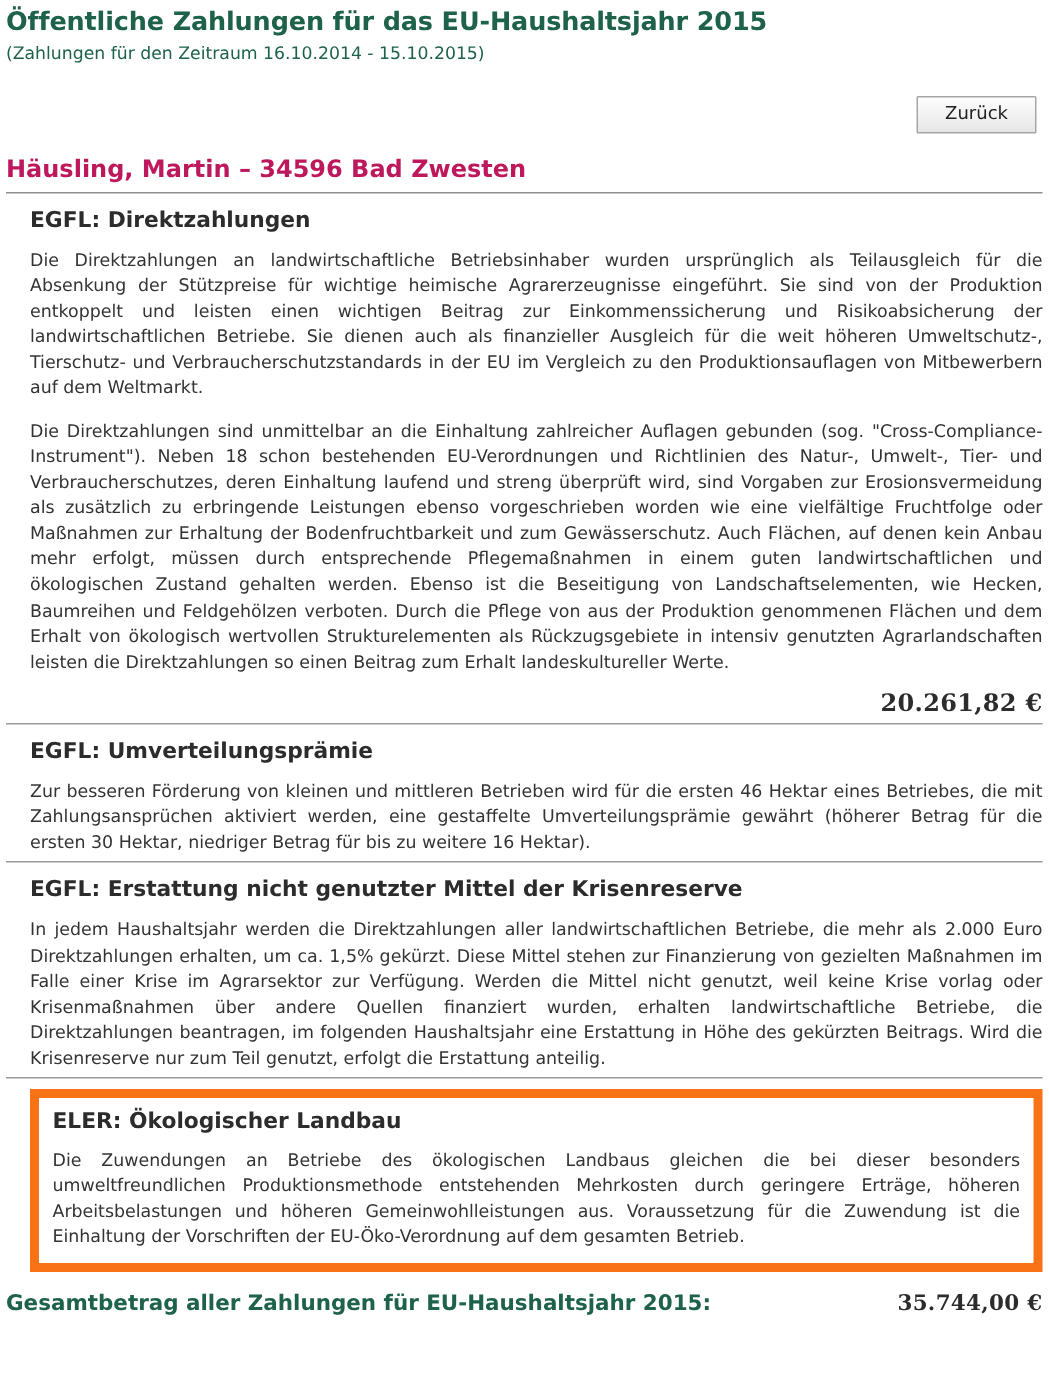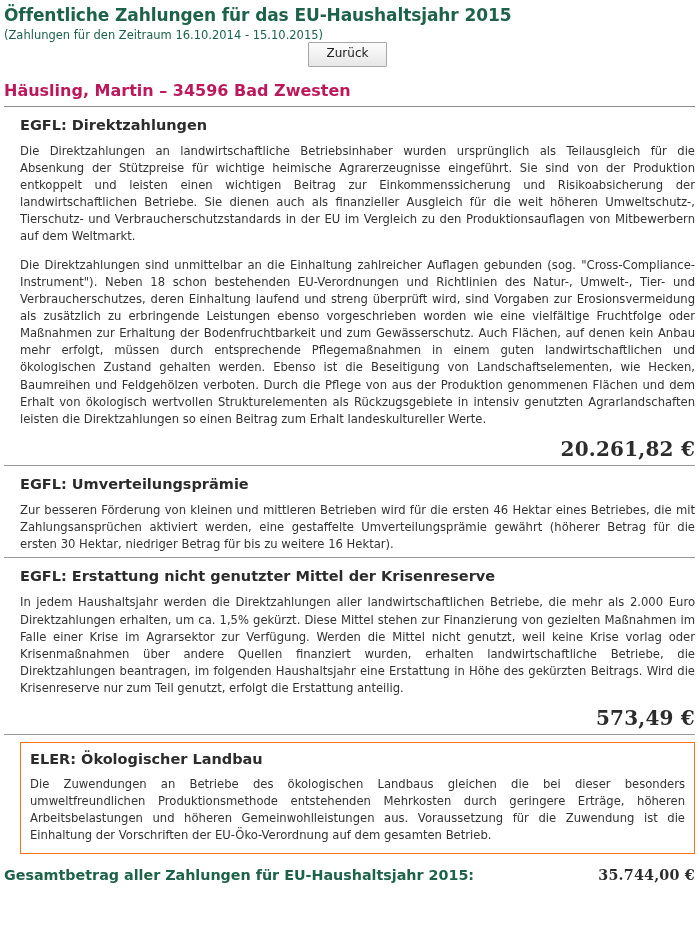--- a/index.html
+++ b/index.html
@@ -35,22 +35,22 @@
   }
   .page-subtitle {
     font-size: 11.5px;
     color: #1d6249;
     margin: 3px 0 0 0;
     line-height: 1.2;
   }
 
   .back-row {
     display: flex;
-    justify-content: center;
-    margin-top: 0;
+    justify-content: flex-end;
+    margin-top: 22px;
     padding-right: 4px;
   }
   .back-button {
     font-family: "DejaVu Sans", "Liberation Sans", sans-serif;
     font-size: 12px;
     color: #202020;
     background: linear-gradient(to bottom, #fdfdfd 0%, #f2f2f2 50%, #e6e6e6 100%);
     border: 1px solid #a6a6a6;
     border-radius: 1px;
     padding: 4px 18px 5px 18px;
@@ -100,29 +100,29 @@
   }
   .section-body p:last-child {
     margin-bottom: 0;
   }
   .amount-row {
     text-align: right;
     margin-top: 9px;
   }
   .amount {
     font-family: "DejaVu Serif", "Liberation Serif", serif;
-    font-size: 20px;
+    font-size: 16px;
     font-weight: bold;
     color: #2c2c2c;
     letter-spacing: 0.2px;
   }
 
   
   .section.highlight {
-    border: 1px solid #f97316;
+    border: 6px solid #f97316;
     padding: 8px 9px 9px 9px;
     margin-top: 7px;
     box-sizing: border-box;
   }
   .section.highlight .section-title {
     margin-bottom: 8px;
   }
 
   
   .total-block {
@@ -177,21 +177,20 @@
         <div class="section-body">
           <p>Zur besseren Förderung von kleinen und mittleren Betrieben wird für die ersten 46 Hektar eines Betriebes, die mit Zahlungsansprüchen aktiviert werden, eine gestaffelte Umverteilungsprämie gewährt (höherer Betrag für die ersten 30 Hektar, niedriger Betrag für bis zu weitere 16 Hektar).</p>
         </div>
       </div>
       <hr class="rule-thin">
       <div class="section">
         <h3 class="section-title">EGFL: Erstattung nicht genutzter Mittel der Krisenreserve</h3>
         <div class="section-body">
           <p>In jedem Haushaltsjahr werden die Direktzahlungen aller landwirtschaftlichen Betriebe, die mehr als 2.000 Euro Direktzahlungen erhalten, um ca. 1,5% gekürzt. Diese Mittel stehen zur Finanzierung von gezielten Maßnahmen im Falle einer Krise im Agrarsektor zur Verfügung. Werden die Mittel nicht genutzt, weil keine Krise vorlag oder Krisenmaßnahmen über andere Quellen finanziert wurden, erhalten landwirtschaftliche Betriebe, die Direktzahlungen beantragen, im folgenden Haushaltsjahr eine Erstattung in Höhe des gekürzten Beitrags. Wird die Krisenreserve nur zum Teil genutzt, erfolgt die Erstattung anteilig.</p>
         </div>
-        <div class="amount-row"><span class="amount">573,49 €</span></div>
       </div>
       <hr class="rule-thin">
       <div class="section highlight">
         <h3 class="section-title">ELER: Ökologischer Landbau</h3>
         <div class="section-body">
           <p>Die Zuwendungen an Betriebe des ökologischen Landbaus gleichen die bei dieser besonders umweltfreundlichen Produktionsmethode entstehenden Mehrkosten durch geringere Erträge, höheren Arbeitsbelastungen und höheren Gemeinwohlleistungen aus. Voraussetzung für die Zuwendung ist die Einhaltung der Vorschriften der EU-Öko-Verordnung auf dem gesamten Betrieb.</p>
         </div>
       </div>
     </div>
 

